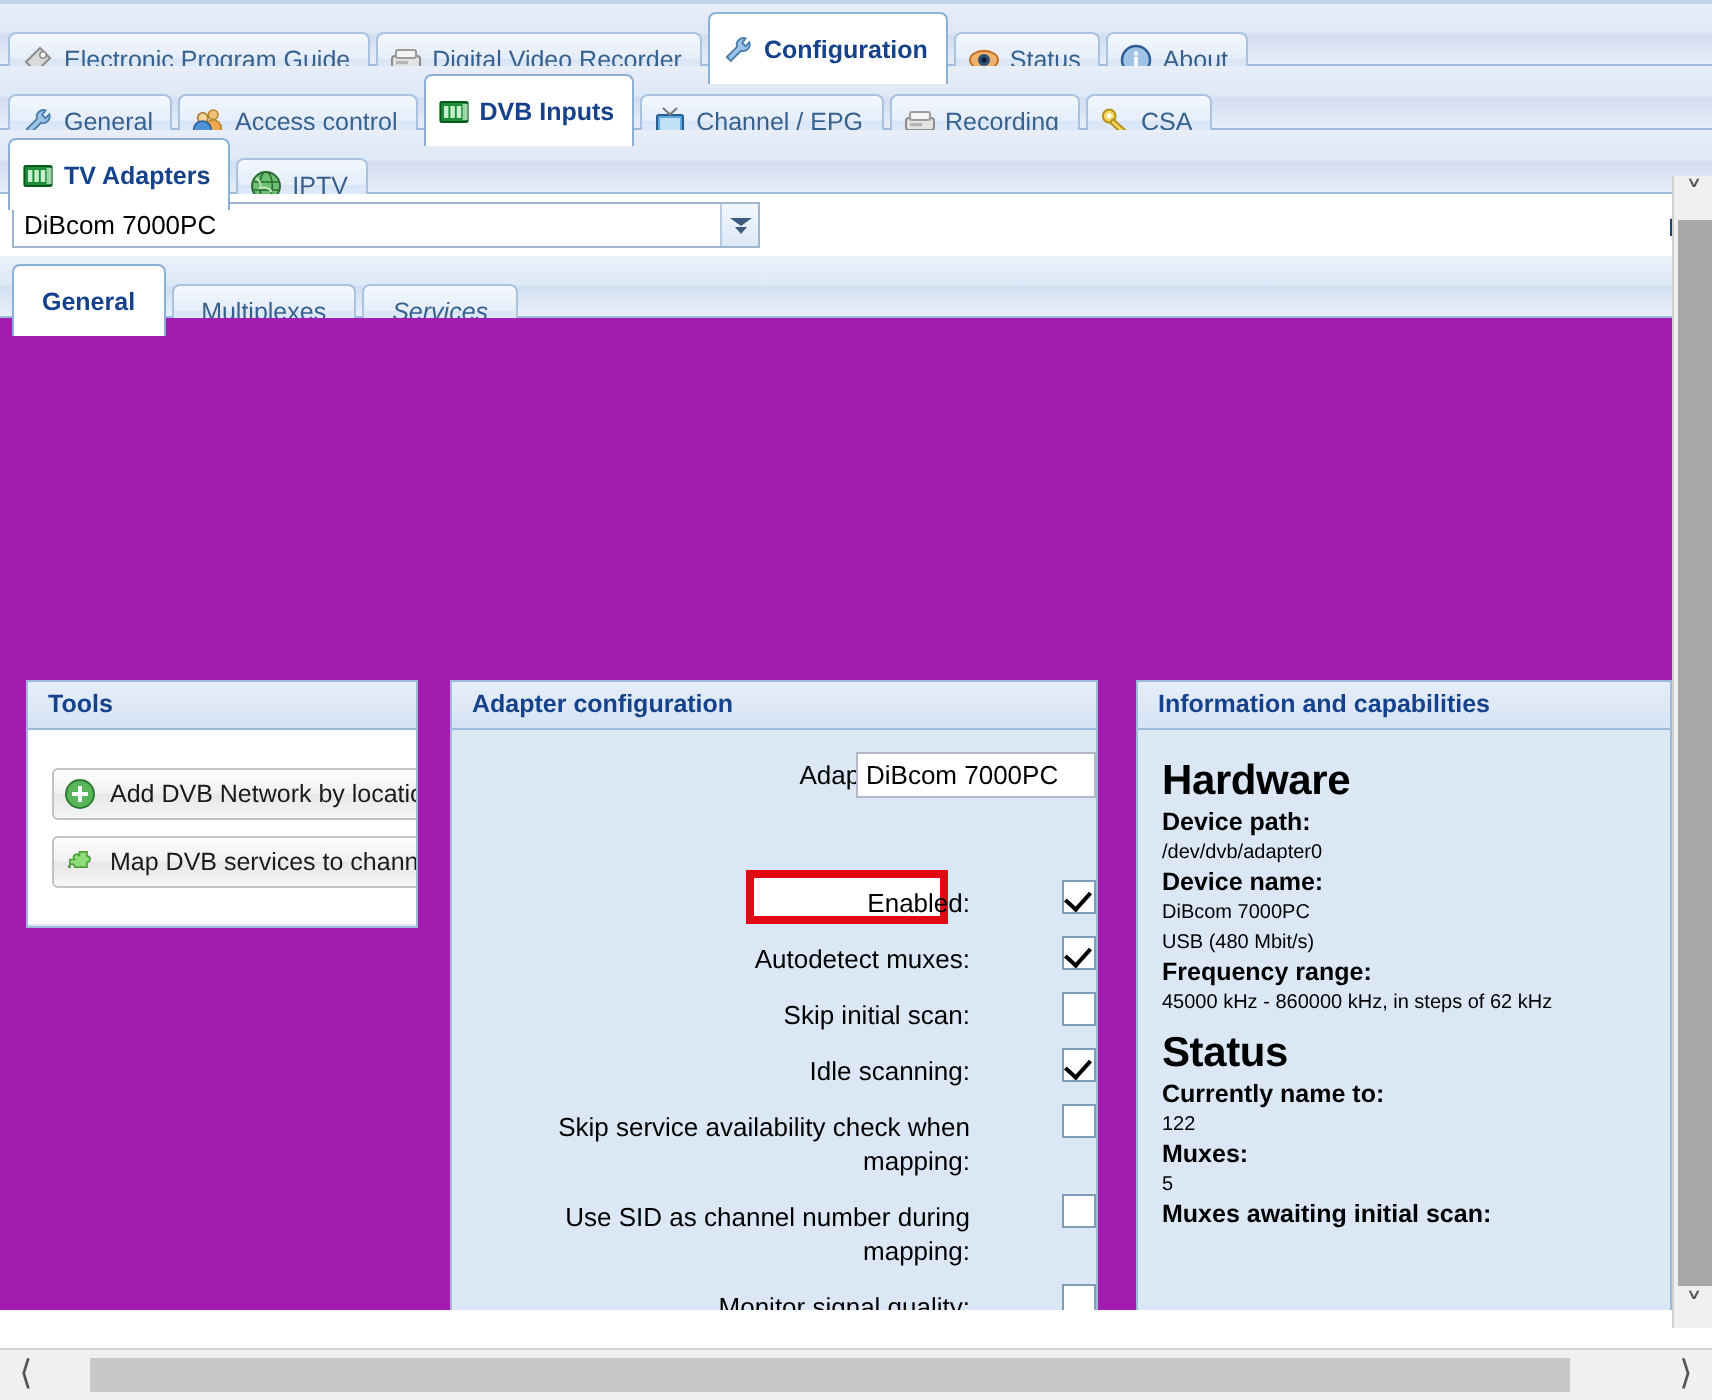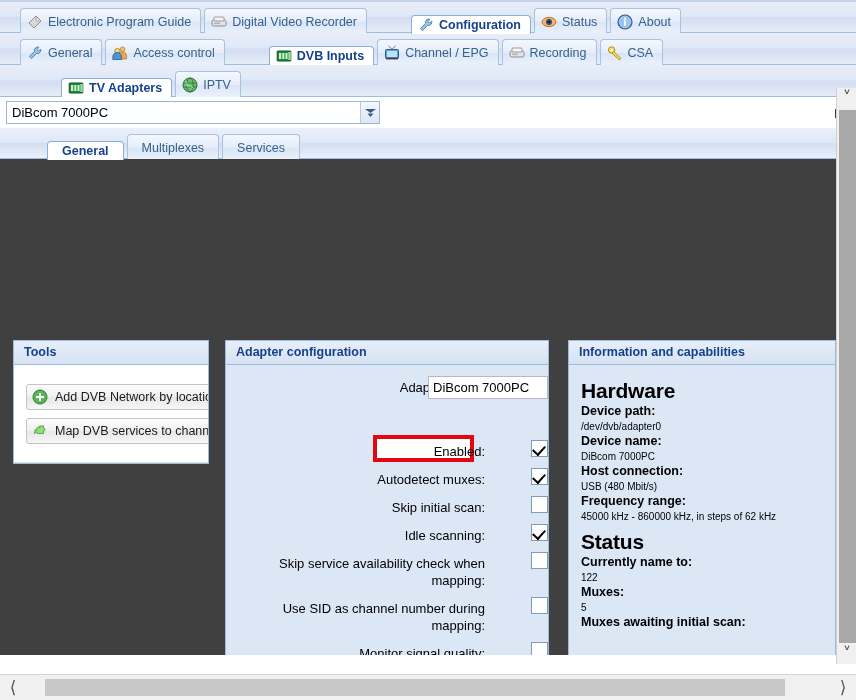--- a/index.html
+++ b/index.html
@@ -15,21 +15,21 @@
     width: 856px; height: 700px;
     background: #ffffff;
   }
 
   
   .tabbar {
     position: relative;
     height: 32px;
     background: linear-gradient(to bottom, #e8eef8 0%, #dfe8f6 48%, #d3ddf0 52%, #e6edf9 100%);
     border-bottom: 1px solid #9dbce0;
-    padding-left: 20px;
+    padding-left: 4px;
     white-space: nowrap;
     font-size: 0;
   }
   .tabbar.row1 { border-top: 2px solid #c3d3ea; height: 33px; }
   .tabbar.row2 { height: 32px; }
   .tabbar.row3 { height: 32px; border-bottom: 1px solid #9dbce0;}
 
   .tab {
     display: inline-flex;
     align-items: center;
@@ -45,25 +45,24 @@
     color: #36618e;
     vertical-align: bottom;
     position: relative;
     top: 1px;
   }
   .tab.active {
     background: #ffffff;
     color: #15428b;
     font-weight: bold;
     border-color: #8bb0d8;
-    height: 19px;
+    height: 36px;
     margin-top: 3px;
     top: 1px;
     z-index: 5;
-    margin-left: 41px;
   }
   .tab .ico {
     width: 16px; height: 16px;
     margin-right: 5px;
     display: inline-block;
     flex: 0 0 16px;
     position: relative;
   }
   .tab .lbl { font-size: 12.5px; line-height: 14px; }
 
@@ -114,21 +113,21 @@
     background: linear-gradient(to bottom, #eaf1fa 0%, #dde8f6 50%, #d2def1 51%, #e9f0fa 100%);
     border-bottom: 1px solid #9dbce0;
     padding-left: 6px;
     font-size: 0;
   }
 
   
   .content {
     position: relative;
     height: 496px;
-    background: #404040;
+    background: #a21caf;
     overflow: hidden;
   }
 
   .panel {
     position: absolute;
     border: 1px solid #9dbbd9;
     background: #dce7f6;
     overflow: hidden;
   }
   .panel > .phead {
@@ -433,21 +432,21 @@
         </svg>
       </span>
     </div>
     <span class="helptext">He</span>
   </div>
 
   <div class="subtabbar" id="tabbar-adapter"><div class="tab active" style="padding-left: 14px; padding-right: 14px;">
         <span class="lbl">General</span>
       </div><div class="tab" style="padding-left: 14px; padding-right: 14px;">
         <span class="lbl">Multiplexes</span>
-      </div><div class="tab" style="padding-left: 14px; padding-right: 14px;">
+      </div><div class="tab" style="padding-left: 14px; padding-right: 14px; font-style: italic;">
         <span class="lbl">Services</span>
       </div></div>
 
   <div class="content">
 
     <div class="panel" id="tools-panel">
       <div class="phead">Tools</div>
       <div class="pbody">
         <div class="toolbtn" id="tool-add">
           <span class="bico">
@@ -528,21 +527,20 @@
     </div>
 
     <div class="panel" id="info-panel">
       <div class="phead">Information and capabilities</div>
       <div class="pbody" id="info-body">
           <div class="infoH">Hardware</div>
           <div class="infoK">Device path:</div>
           <div class="infoV">/dev/dvb/adapter0</div>
           <div class="infoK">Device name:</div>
           <div class="infoV">DiBcom 7000PC</div>
-          <div class="infoK">Host connection:</div>
           <div class="infoV">USB (480 Mbit/s)</div>
           <div class="infoK">Frequency range:</div>
           <div class="infoV">45000 kHz - 860000 kHz, in steps of 62 kHz</div>
           <div class="infoH">Status</div>
           <div class="infoK">Currently name to:</div>
           <div class="infoV">122</div>
           <div class="infoK">Muxes:</div>
           <div class="infoV">5</div>
           <div class="infoK">Muxes awaiting initial scan:</div>
         </div>

